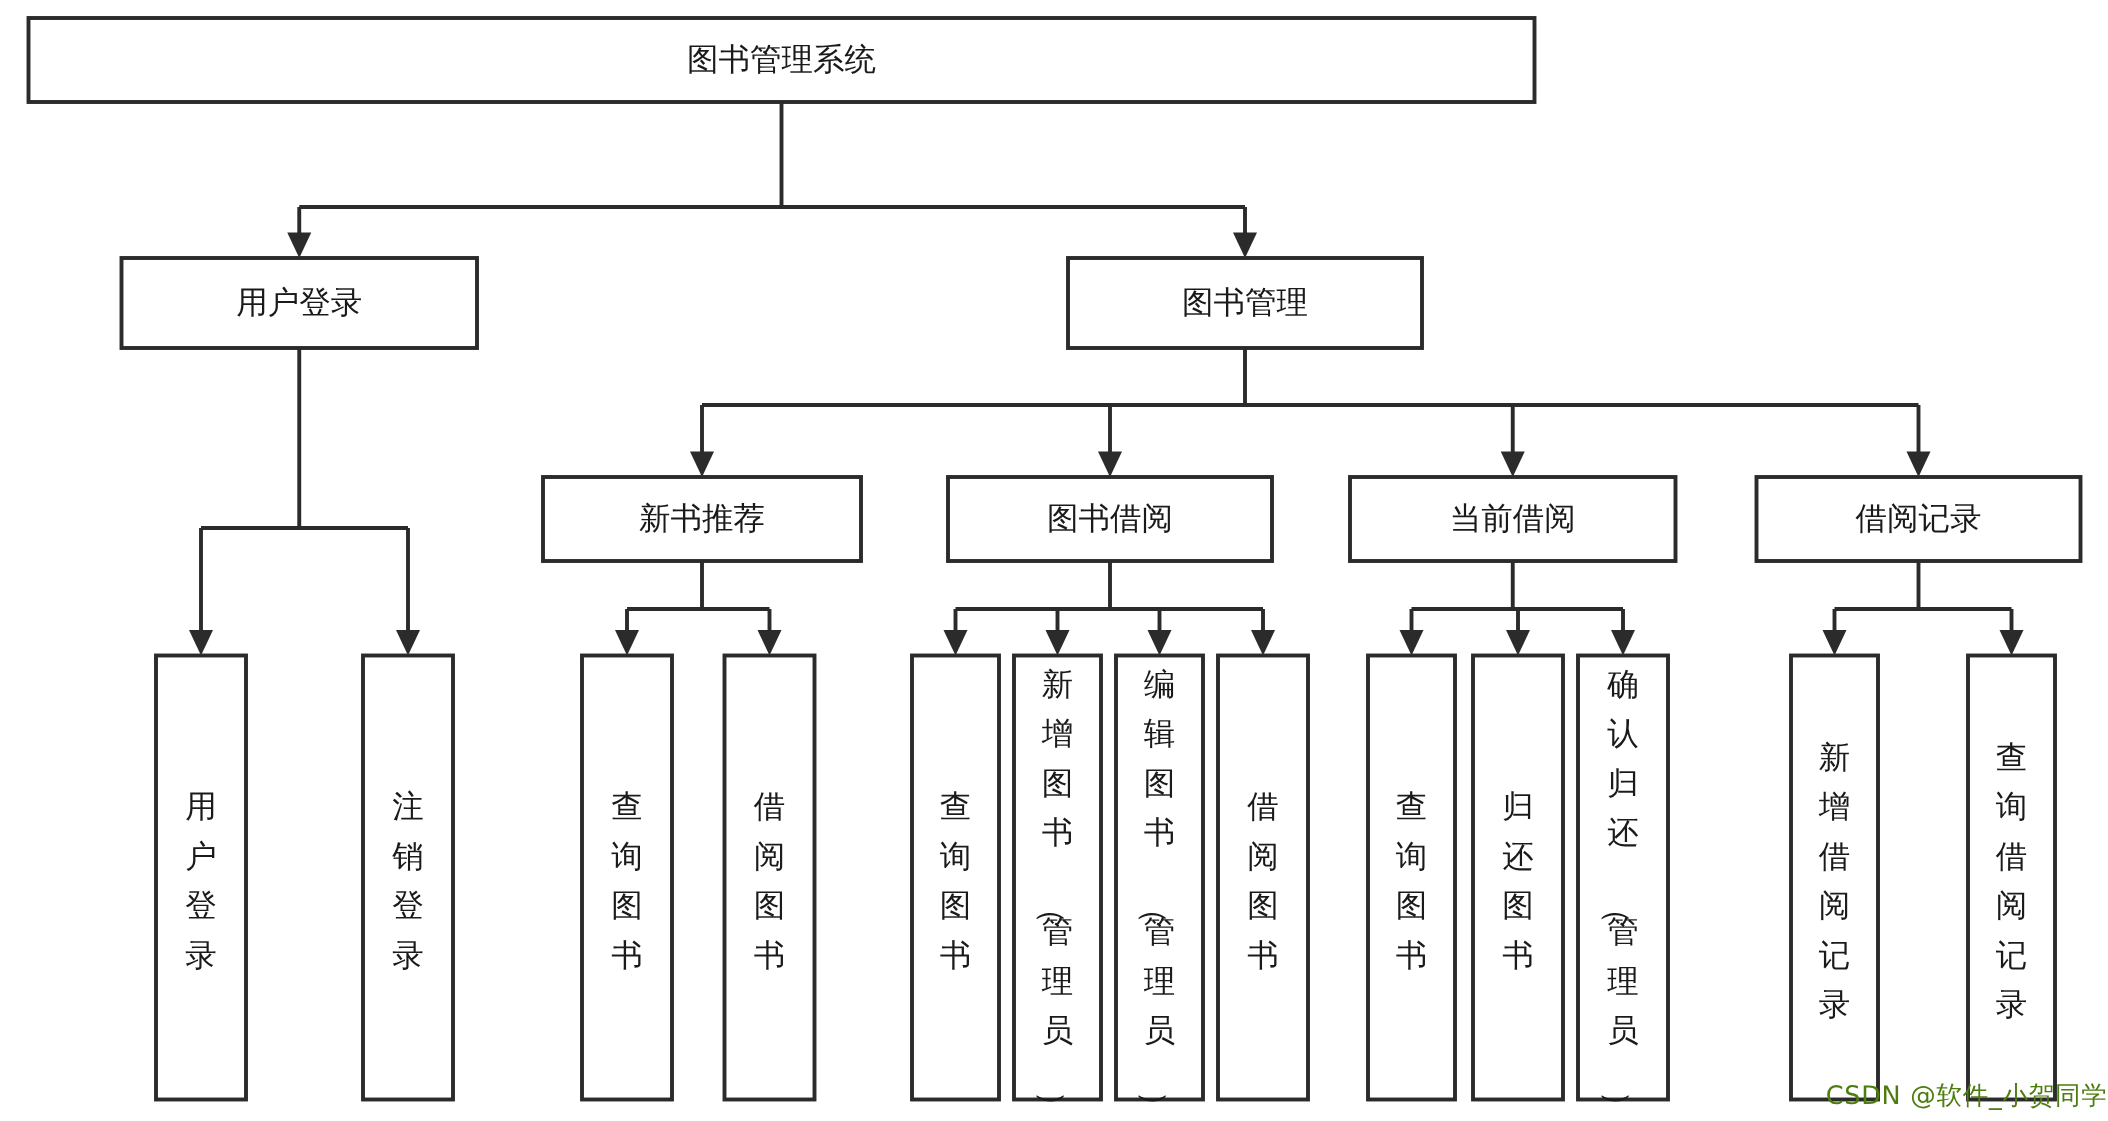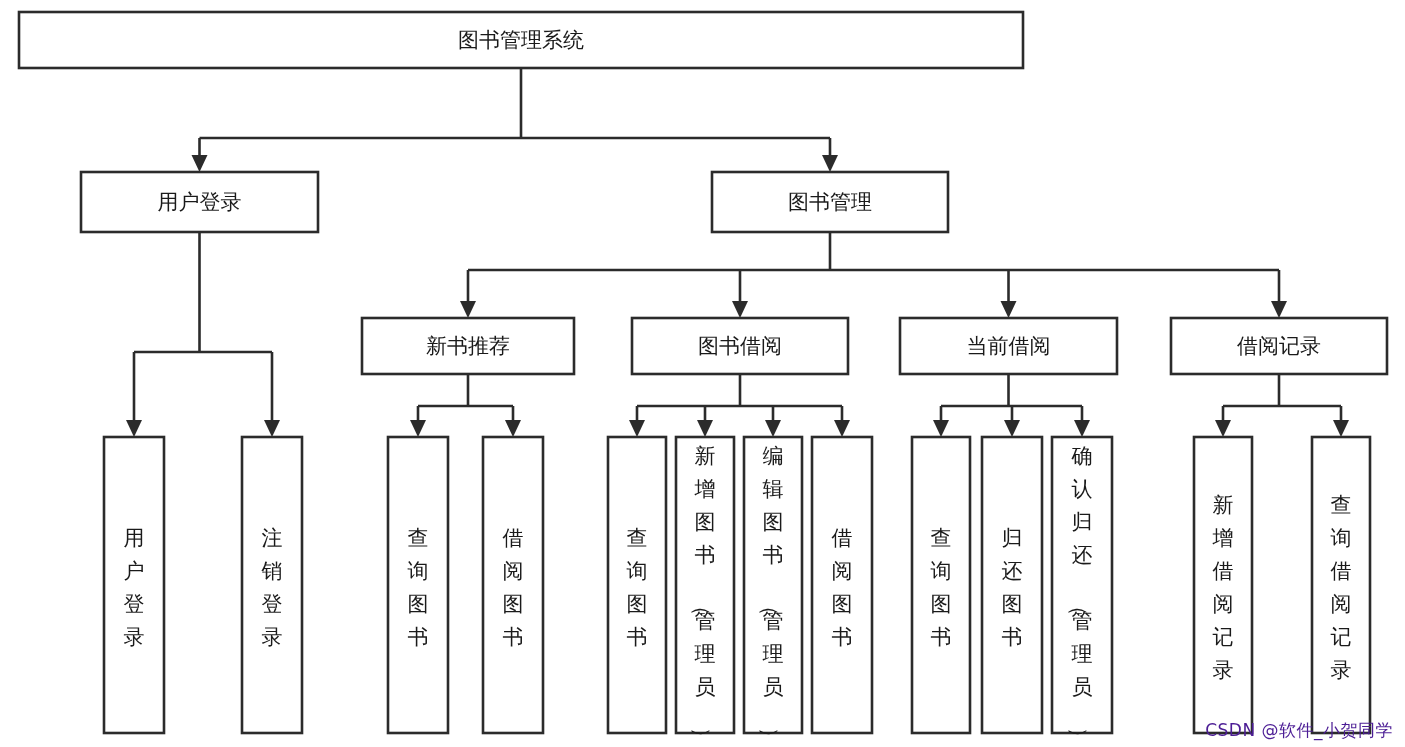--- a/index.html
+++ b/index.html
@@ -52,25 +52,25 @@
     dominant-baseline: middle;
   }
   .node-label-v {
     font-family: "DejaVu Sans", "Liberation Sans", sans-serif;
     font-size: 21px;
     fill: #1a1a1a;
     text-anchor: middle;
   }
   .watermark-text {
     position: absolute;
-    right: 12px;
+    right: 0;
     bottom: 5px;
     font-family: "DejaVu Sans", "Liberation Sans", sans-serif;
     font-size: 17px;
-    color: #4c1d95;
+    color: #4d7c0f;
     white-space: nowrap;
     letter-spacing: 0.5px;
     user-select: none;
   }
 </style>
 </head>
 <body>
 
 <div id="diagram-root">
 

